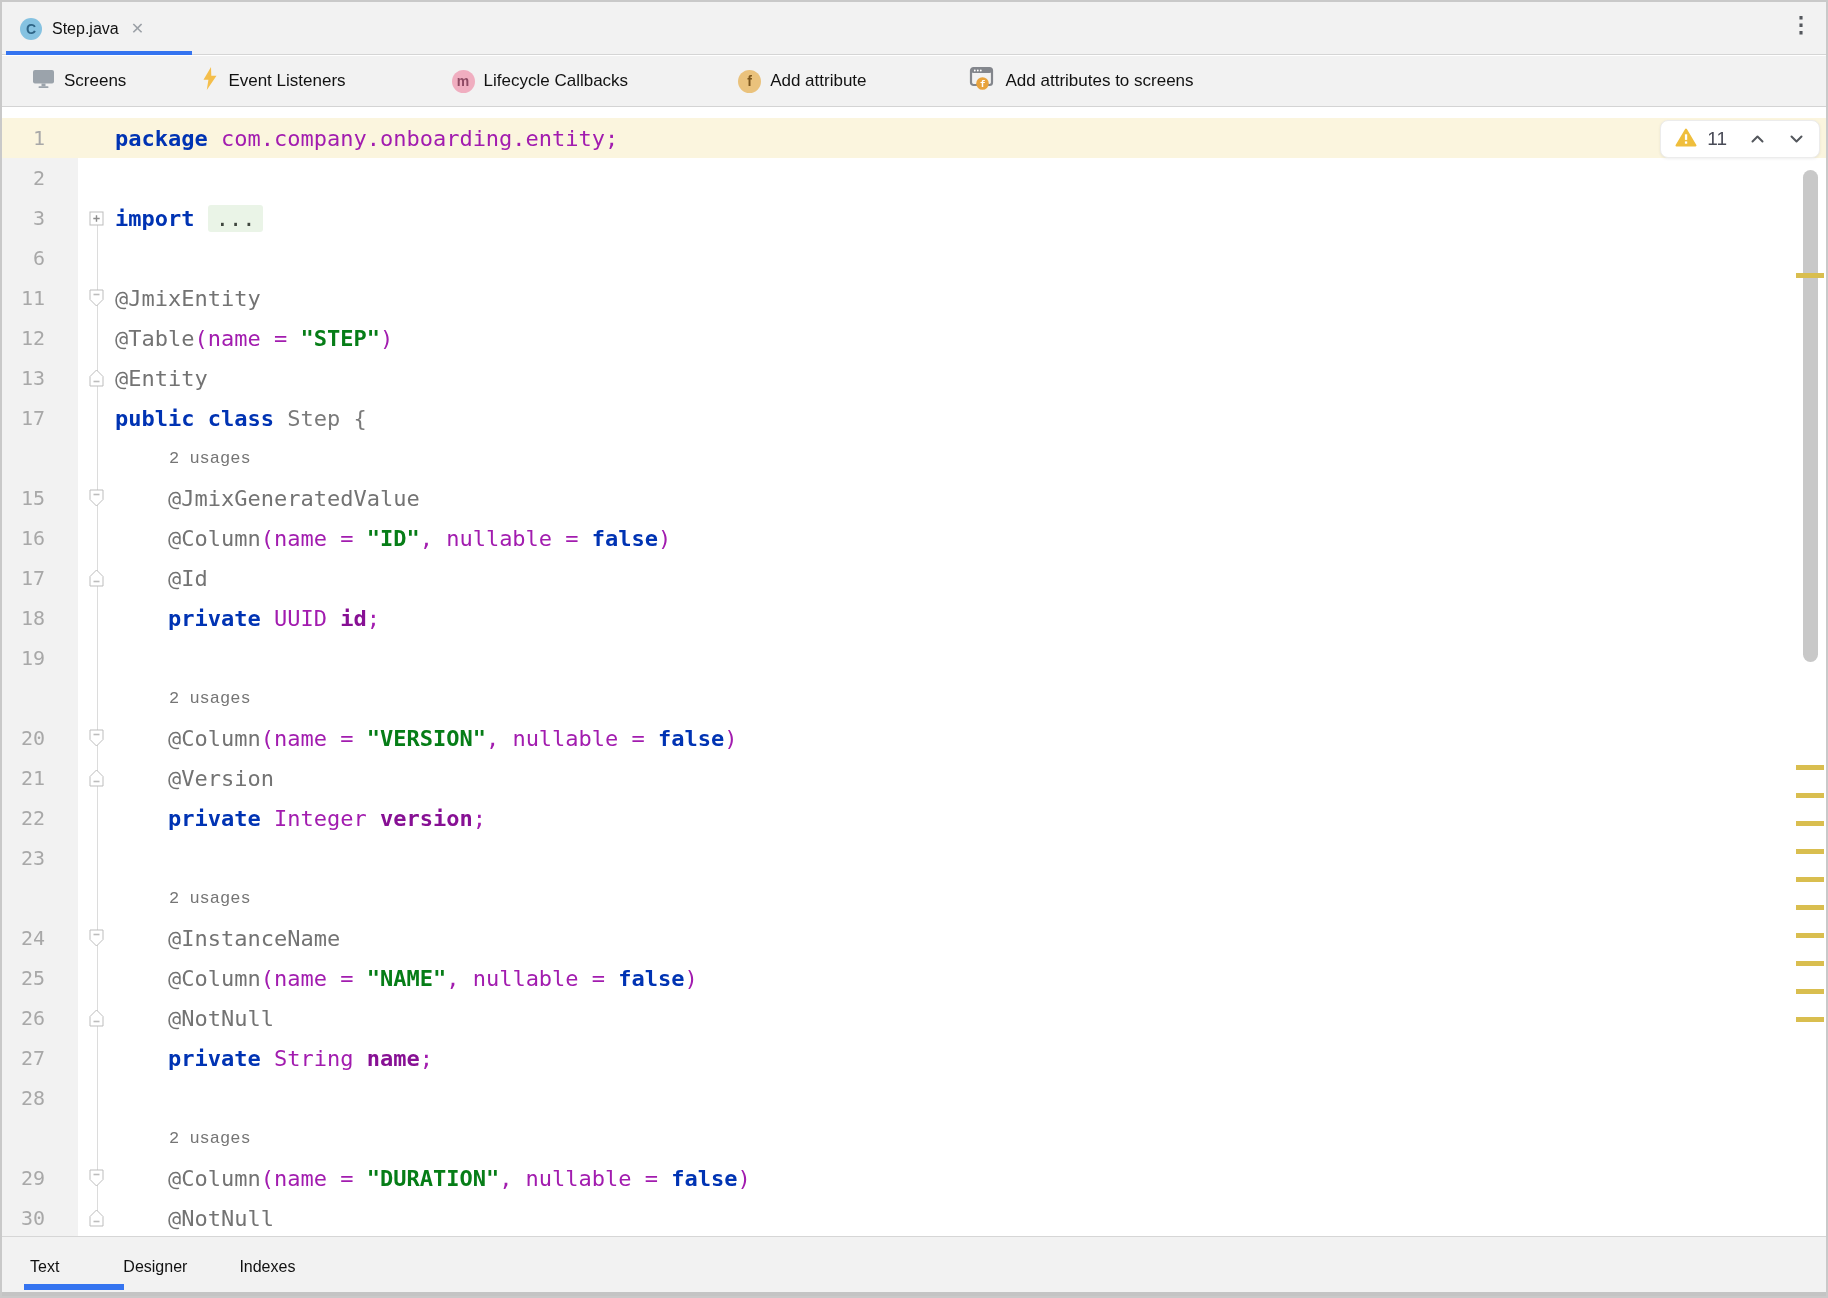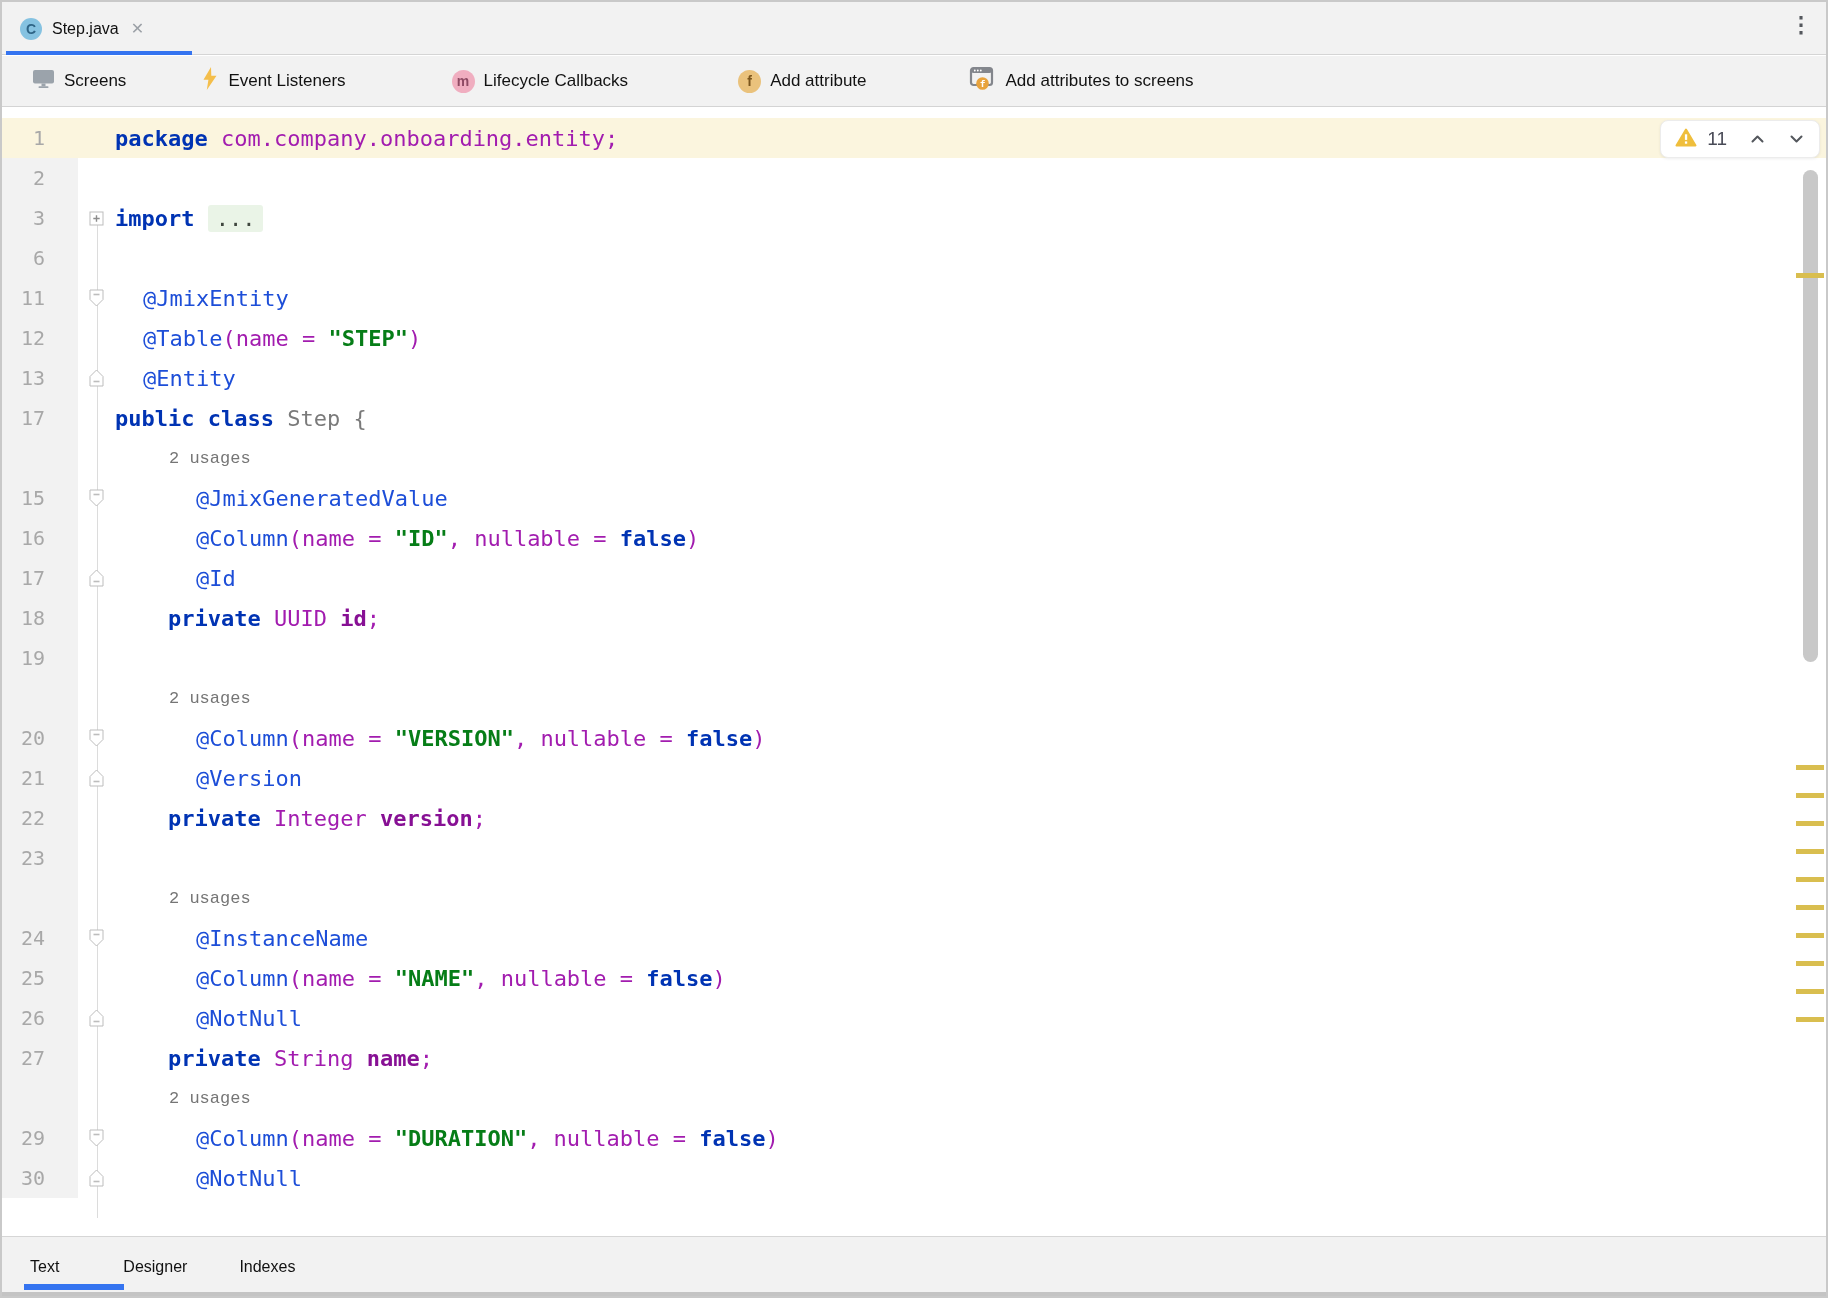--- a/index.html
+++ b/index.html
@@ -33,21 +33,21 @@
   #fold-line{position:absolute;left:95px;top:110px;height:1000px;width:1px;background:#dcdcdc;}
   #rows{position:absolute;left:0;top:0;right:0;padding-top:10px;}
   .row{display:flex;align-items:center;height:40px;position:relative;}
   .row .num{width:76px;flex:0 0 76px;background:#f2f2f2;color:#a8a8a8;font-family:"DejaVu Sans Mono",monospace;font-size:20px;text-align:right;padding-right:33px;height:100%;display:flex;align-items:center;justify-content:flex-end;}
   .row .fold{width:37px;flex:0 0 37px;height:100%;display:flex;align-items:center;justify-content:center;position:relative;z-index:2;}
   .row .code{flex:1;font-family:"DejaVu Sans Mono",monospace;font-size:22px;white-space:pre;height:100%;display:flex;align-items:center;overflow:hidden;text-align:right;}
   .row.hl{background:#fbf5de;}
   .row.hl .num{background:transparent;}
   .tk-k{color:#0033B3;font-weight:bold;}
   .tk-p{color:#a21caf;}
-  .tk-a{color:#1d4ed8;margin-left:28px;}
+  .tk-a{color:#737373;}
   .tk-s{color:#067D17;font-weight:bold;}
   .tk-f{color:#871094;font-weight:bold;}
   .tk-g{color:#7a7a7a;}
   .tk-chip{background:#eaf4e7;color:#3f463f;border-radius:3px;padding:1px 8px;}
   .hint-text{font-family:Liberation Mono, monospace;font-size:17px;color:#757575;padding-left:54px;}
   
   #inspection{position:absolute;top:12px;right:6px;height:38px;background:#fff;border:1px solid #ececec;border-radius:8px;display:flex;align-items:center;padding:0 14px;gap:10px;box-shadow:0 1px 3px rgba(0,0,0,.07);z-index:5;}
   #inspection .count{font-size:19px;color:#494b57;}
   #inspection .chev{margin-left:12px;display:flex;align-items:center;}
   
@@ -275,20 +275,25 @@
               <path d="M7.5 1 14 7.5V17H1V7.5Z" fill="#fff" stroke="#bdbdbd"></path>
               <path d="M4.5 12.5h6" stroke="#bdbdbd" stroke-width="1.6"></path>
             </svg>
           </div>
           <div class="code"><span class="tk-p">    </span><span class="tk-a">@NotNull</span></div>
         </div>
         <div class="row">
           <div class="num">27</div>
           <div class="fold"></div>
           <div class="code"><span class="tk-p">    </span><span class="tk-k">private </span><span class="tk-p">String </span><span class="tk-f">name</span><span class="tk-p">;</span></div>
+        </div>
+        <div class="row">
+          <div class="num">28</div>
+          <div class="fold"></div>
+          <div class="code"></div>
         </div>
         <div class="row">
           <div class="num"></div>
           <div class="fold"></div>
           <div class="code"><span class="hint-text">2 usages</span></div>
         </div>
         <div class="row">
           <div class="num">29</div>
           <div class="fold">
             <svg width="15" height="18" viewBox="0 0 15 18">

